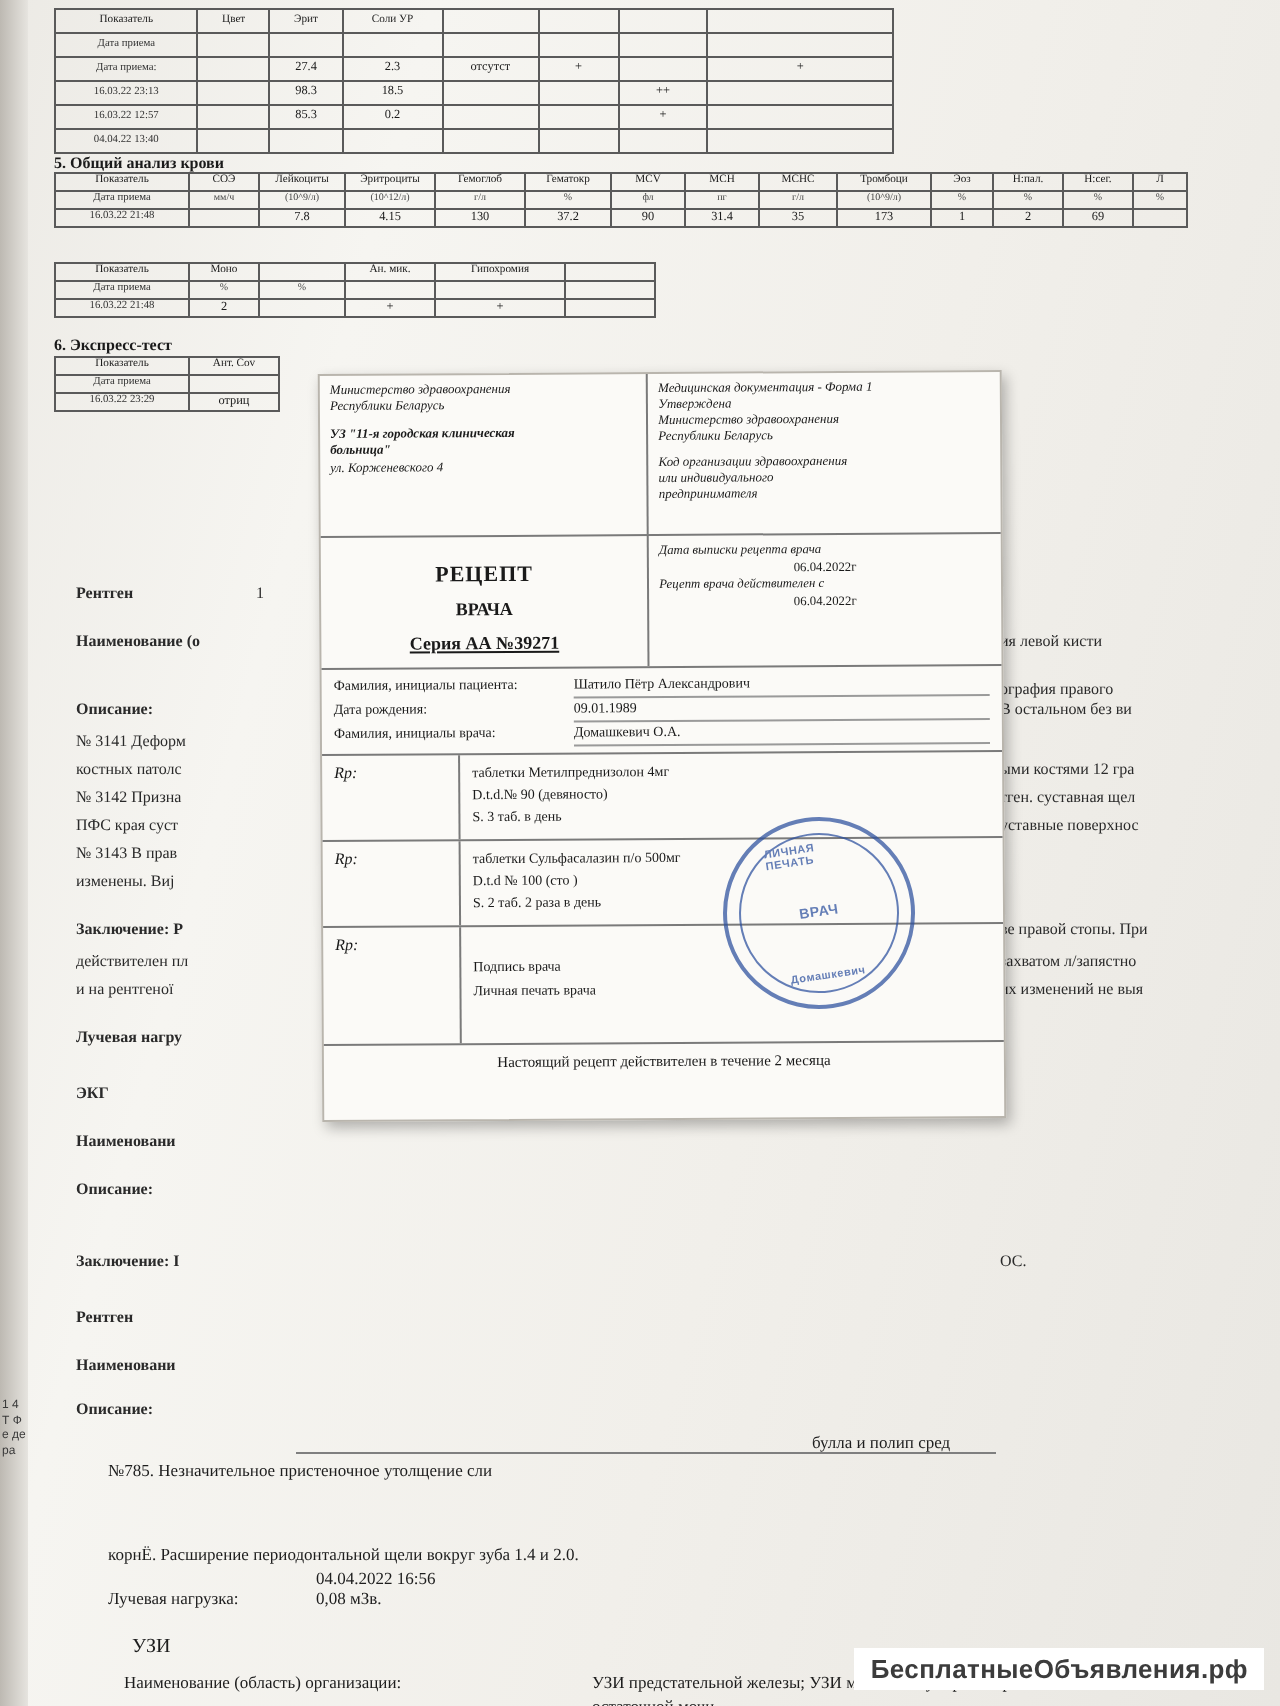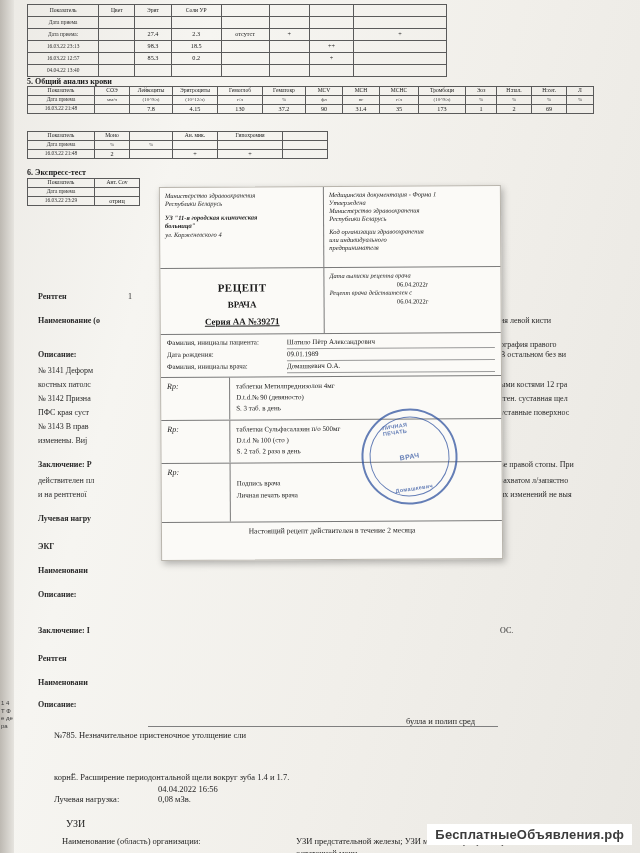--- a/index.html
+++ b/index.html
@@ -414,21 +414,21 @@
       <span class="stamp-txt st-top">ЛИЧНАЯ ПЕЧАТЬ</span>
       <span class="stamp-txt st-mid">ВРАЧ</span>
       <span class="stamp-txt st-bot">Домашкевич</span>
     </div>
   </div>
 
   <div class="rule" style="left:148px;top:726px;width:350px;"></div>
 
   <div class="btm" style="left:406px;top:716px;">булла и полип сред</div>
   <div class="btm" style="left:54px; top:730px;">№785. Незначительное пристеночное утолщение сли</div>
-  <div class="btm" style="left:54px; top:772px;">корнЁ. Расширение периодонтальной щели вокруг зуба 1.4 и 1.7.</div>
+  <div class="btm" style="left:54px; top:772px;">корнЁ. Расширение периодонтальной щели вокруг зуба 1.4 и 2.0.</div>
 
   <div class="btm bold" style="left:54px; top:794px;">Лучевая нагрузка:</div>
   <div class="btm" style="left:158px;top:794px;">0,08 мЗв.</div>
 
   <div class="btm bold" style="left:66px; top:818px;font-size:10px;">УЗИ</div>
   <div class="btm" style="left:158px;top:784px;">04.04.2022 16:56</div>
 
   <div class="btm bold" style="left:62px; top:836px;">Наименование (область) организации:</div>
   <div class="btm" style="left:296px;top:836px;">УЗИ предстательной железы; УЗИ мочевого пузыря с опр</div>
   <div class="btm" style="left:296px;top:848px;">остаточной мочи</div>

